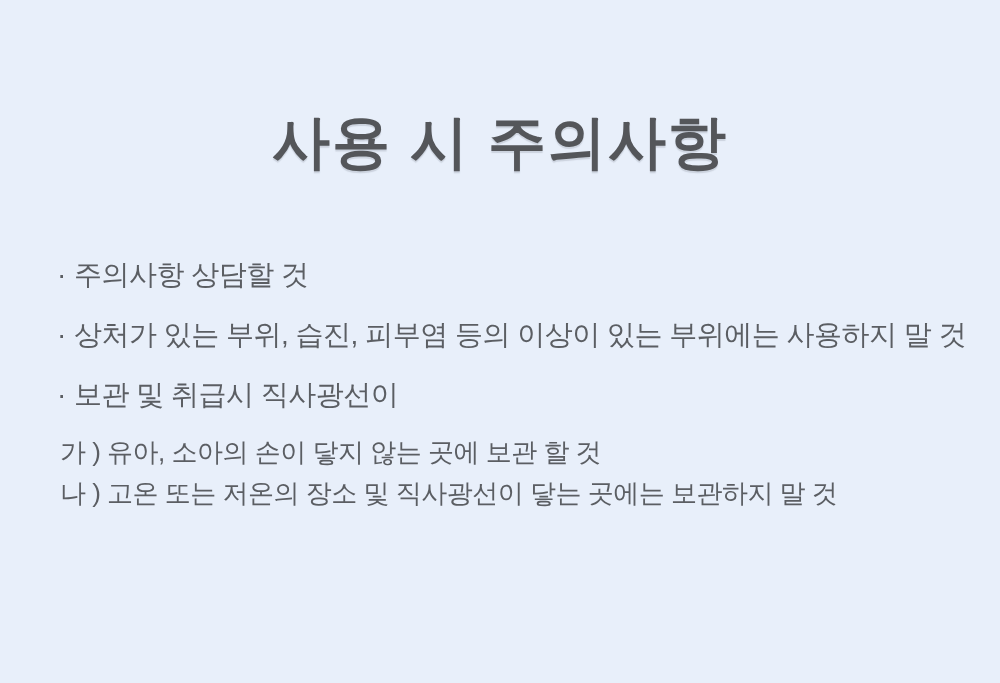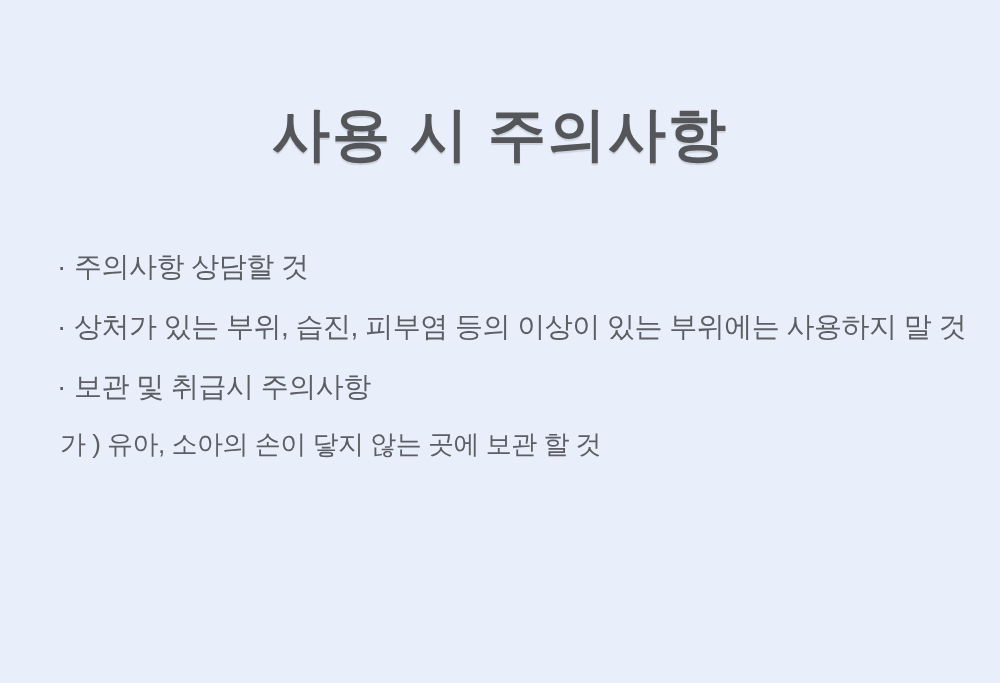--- a/index.html
+++ b/index.html
@@ -13,21 +13,21 @@
     overflow: hidden;
     font-family: "Liberation Sans", "DejaVu Sans", sans-serif;
   }
   .page {
     position: relative;
     width: 1000px;
     height: 683px;
     box-sizing: border-box;
   }
   .page-title {
-    margin: 4px;
+    margin: 12px;
     padding-top: 94px;
     text-align: center;
     font-size: 58px;
     line-height: 72px;
     font-weight: 900;
     letter-spacing: 2px;
     color: #54565a;
     text-shadow: 0 2px 1px rgba(140,146,158,0.30);
   }
   .content {
@@ -89,22 +89,23 @@
     <div class="bullet-item">
       <span class="bullet-dot">·</span>
       <div class="bullet-text">
         <div class="bullet-line">상처가 있는 부위, 습진, 피부염 등의 이상이 있는 부위에는 사용하지 말 것</div>
       </div>
     </div>
 
     <div class="bullet-item">
       <span class="bullet-dot">·</span>
       <div class="bullet-text">
-        <div class="bullet-line">보관 및 취급시 주의사항</div>
+        <div class="bullet-line">보관 및 취급시 직사광선이</div>
       </div>
     </div>
 
     <div class="sub-list">
       <div class="sub-line">가 ) 유아, 소아의 손이 닿지 않는 곳에 보관 할 것</div>
+      <div class="sub-line">나 ) 고온 또는 저온의 장소 및 직사광선이 닿는 곳에는 보관하지 말 것</div>
     </div>
 
   </div>
 </div>
 
 </body></html>

